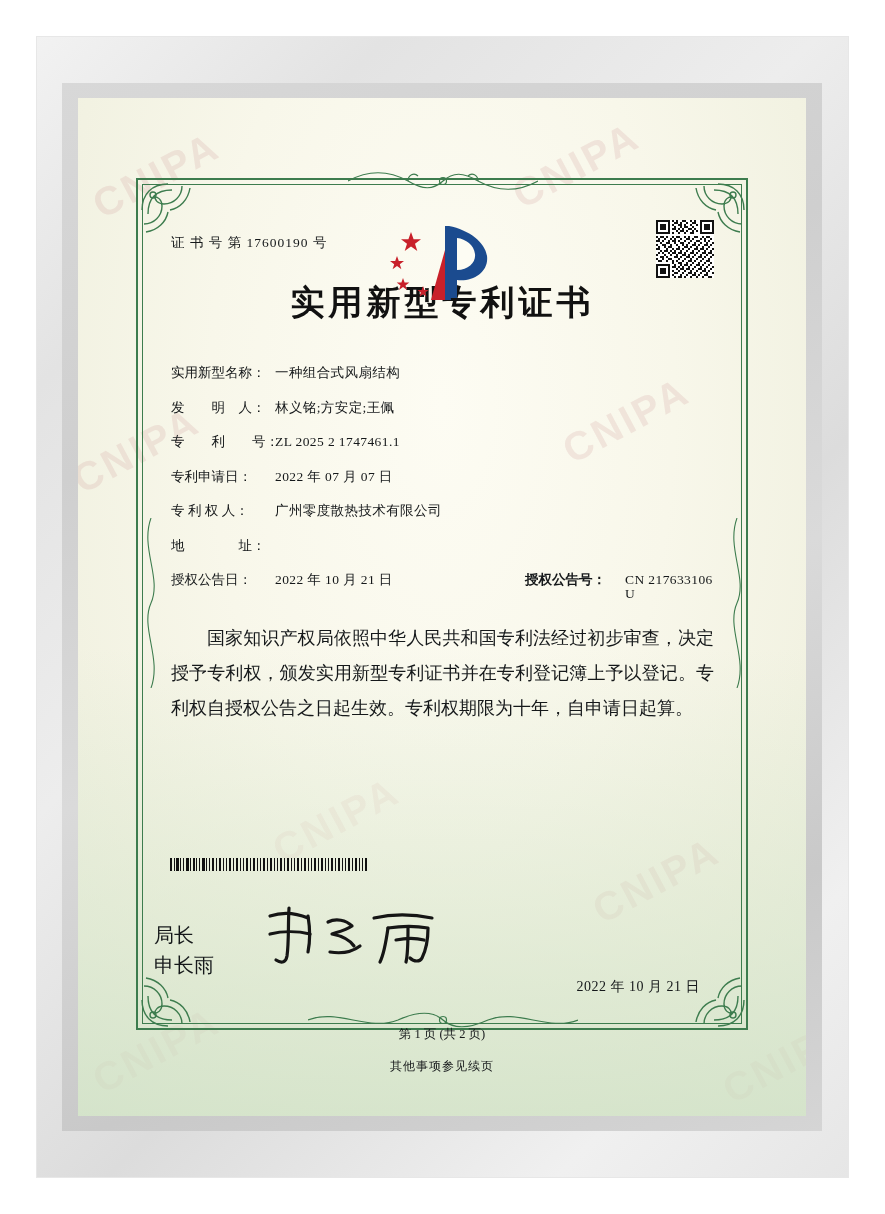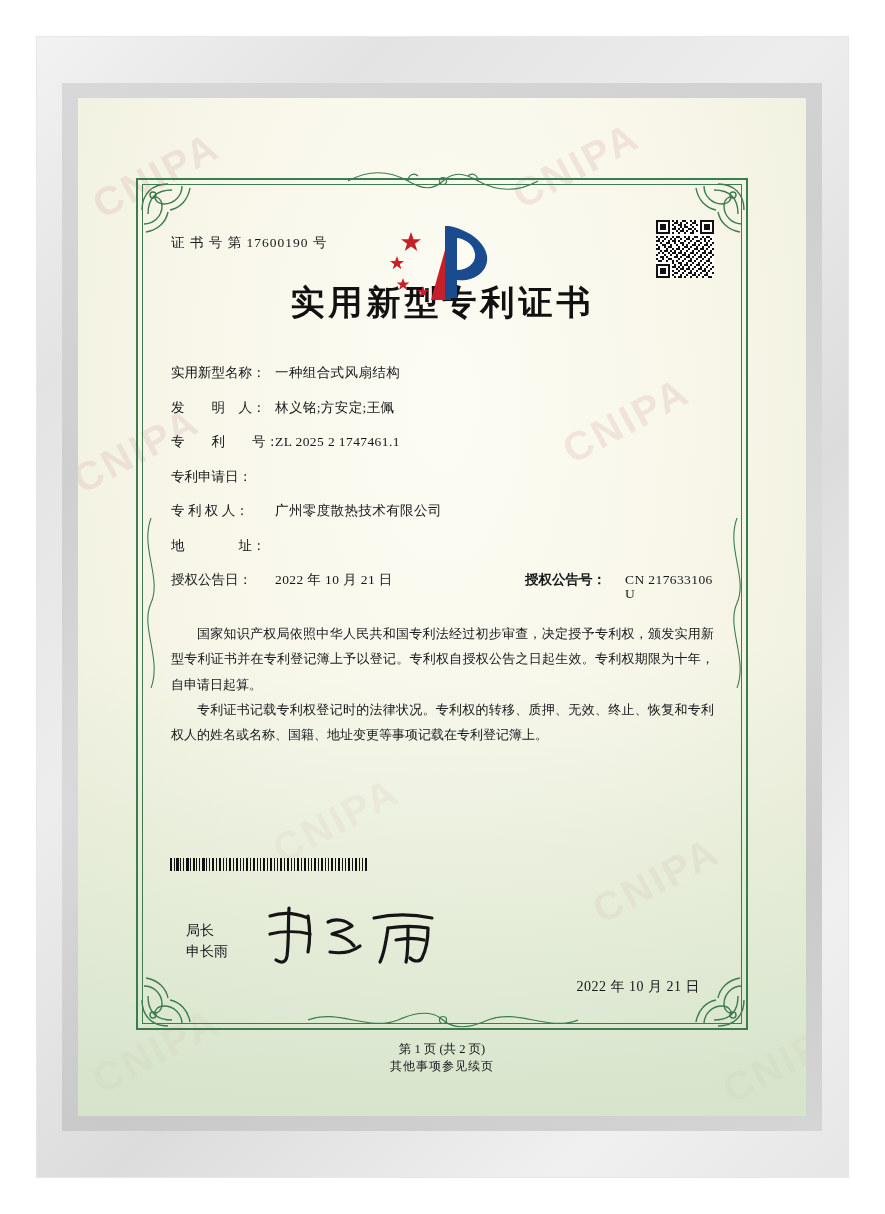--- a/index.html
+++ b/index.html
@@ -156,40 +156,40 @@
     flex: none;
   }
   .field.two .lab-b {
     width: 100px;
     flex: none;
     font-weight: bold;
   }
 
   .paras {
     margin-top: 8px;
-    font-size: 13px;
+    font-size: 18px;
     line-height: 1.95;
     color: #15181a;
     text-align: justify;
   }
   .paras p { margin: 0; text-indent: 2em; }
 
   .barcode {
     position: absolute;
     left: 34px;
     top: 680px;
     height: 13px;
     width: 200px;
   }
 
   .signature-block {
     position: absolute;
-    left: 50px;
+    left: 18px;
     top: 742px;
-    font-size: 14px;
+    font-size: 20px;
     line-height: 1.5;
     color: #15181a;
   }
   .sig-img {
     position: absolute;
     left: 120px;
     top: 722px;
     width: 200px;
     height: 70px;
   }
@@ -201,21 +201,20 @@
     color: #15181a;
     letter-spacing: 0.5px;
   }
   .page-num {
     position: absolute;
     left: 0; right: 0;
     top: 848px;
     text-align: center;
     font-size: 12.5px;
     color: #15181a;
-    margin-top: 15px;
   }
 
   .footer-note {
     position: absolute;
     left: 0; right: 0;
     top: 960px;
     text-align: center;
     font-size: 12px;
     color: #15181a;
     letter-spacing: 1px;
@@ -581,39 +580,39 @@
         <div class="field">
           <span class="lab">发　　明　人：</span>
           <span class="val">林义铭;方安定;王佩</span>
         </div>
         <div class="field">
           <span class="lab">专　　利　　号：</span>
           <span class="val">ZL 2025 2 1747461.1</span>
         </div>
         <div class="field">
           <span class="lab">专利申请日：</span>
+          <span class="val">2022 年 07 月 07 日</span>
         </div>
         <div class="field">
           <span class="lab">专 利 权 人：</span>
           <span class="val">广州零度散热技术有限公司</span>
         </div>
         <div class="field">
           <span class="lab">地　　　　址：</span>
         </div>
         <div class="field two">
           <span class="lab">授权公告日：</span>
           <span class="val val-a">2022 年 10 月 21 日</span>
           <span class="lab-b">授权公告号：</span>
           <span class="val">CN 217633106 U</span>
         </div>
       </div>
 
       <div class="paras">
         <p>国家知识产权局依照中华人民共和国专利法经过初步审查，决定授予专利权，颁发实用新型专利证书并在专利登记簿上予以登记。专利权自授权公告之日起生效。专利权期限为十年，自申请日起算。</p>
-        <p>专利证书记载专利权登记时的法律状况。专利权的转移、质押、无效、终止、恢复和专利权人的姓名或名称、国籍、地址变更等事项记载在专利登记簿上。</p>
       </div>
 
       <svg class="barcode" viewBox="0 0 200 13" preserveAspectRatio="none" shape-rendering="crispEdges">
         <g fill="#111">
           <rect x="0" y="0" width="2" height="13"></rect>
             <rect x="3.5" y="0" width="1" height="13"></rect>
           <rect x="6" y="0" width="2.5" height="13"></rect>
             <rect x="10" y="0" width="1" height="13"></rect>
           <rect x="12.5" y="0" width="1.5" height="13"></rect>
             <rect x="16" y="0" width="2.5" height="13"></rect>

